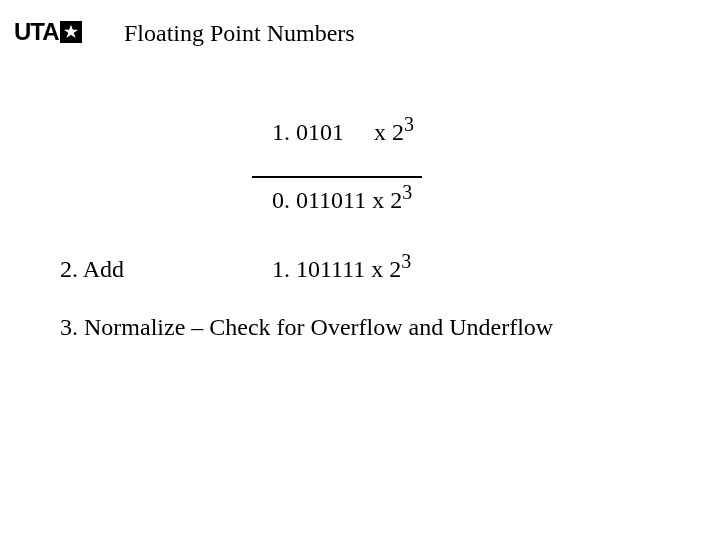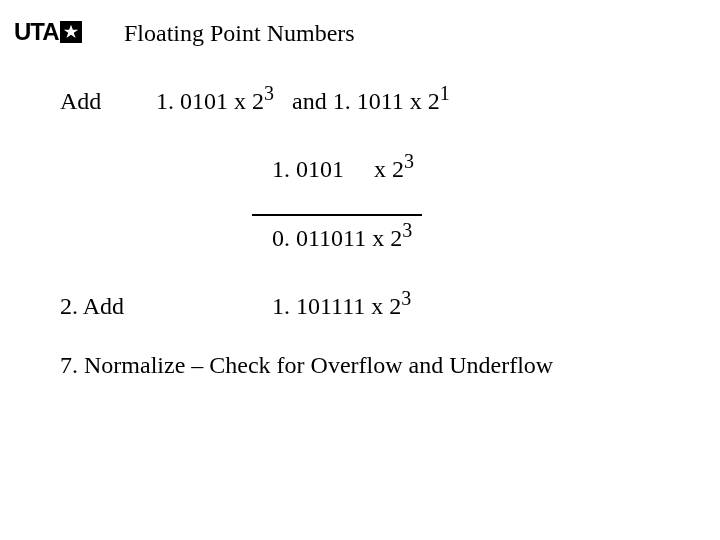--- a/index.html
+++ b/index.html
@@ -106,40 +106,34 @@
       <svg width="16" height="16" viewBox="0 0 24 24">
         <polygon points="12,1 14.8,8.5 22.8,8.5 16.2,13.2 18.9,21 12,16.2 5.1,21 7.8,13.2 1.2,8.5 9.2,8.5" fill="#fff"></polygon>
       </svg>
     </span>
   </div>
 
   <div class="title">Floating Point Numbers</div>
 
   <div class="body">
 
-    <div class="row">
-      <span class="label-col">Add</span>
-      <span>1. 0101 x 2</span><sup>3</sup>
-      &nbsp;&nbsp;<span>and</span>
-      <span>1. 1011 x 2</span><sup>1</sup>
-    </div>
 
 
     <div class="row">
       <span class="gap-to-align"></span><span class="val-col"><span style="white-space:pre;">1. 0101     x 2</span><sup>3</sup></span>
     </div>
 
     <div class="row">
       <span class="gap-to-align"></span><span class="val-col"><span>0. 011011 x 2</span><sup>3</sup></span><span class="rule" style="position:absolute; margin-left:-170px; margin-top:28px;"></span>
     </div>
 
     <div class="row">
       <span class="label-col">2. Add</span><span class="gap-to-align-step2"></span><span class="val-col"><span>1. 101111 x 2</span><sup>3</sup></span>
     </div>
 
     <div class="step3-block">
       <div class="row">
-        <span>7. Normalize – Check for Overflow and Underflow</span>
+        <span>3. Normalize – Check for Overflow and Underflow</span>
       </div>
     </div>
 
   </div>
 </div>
 
 </body></html>

